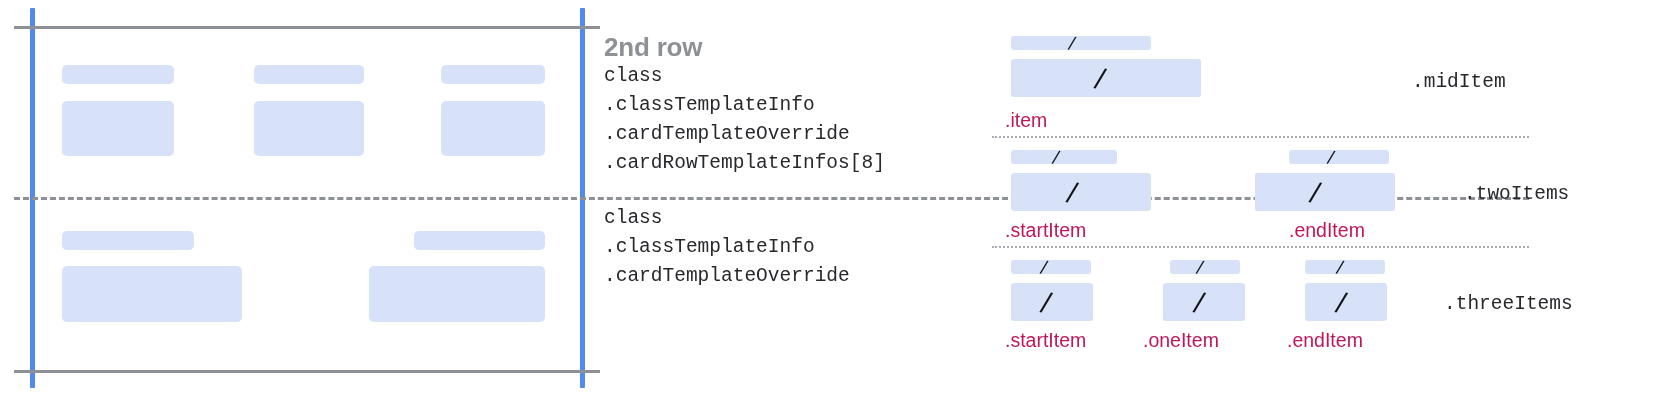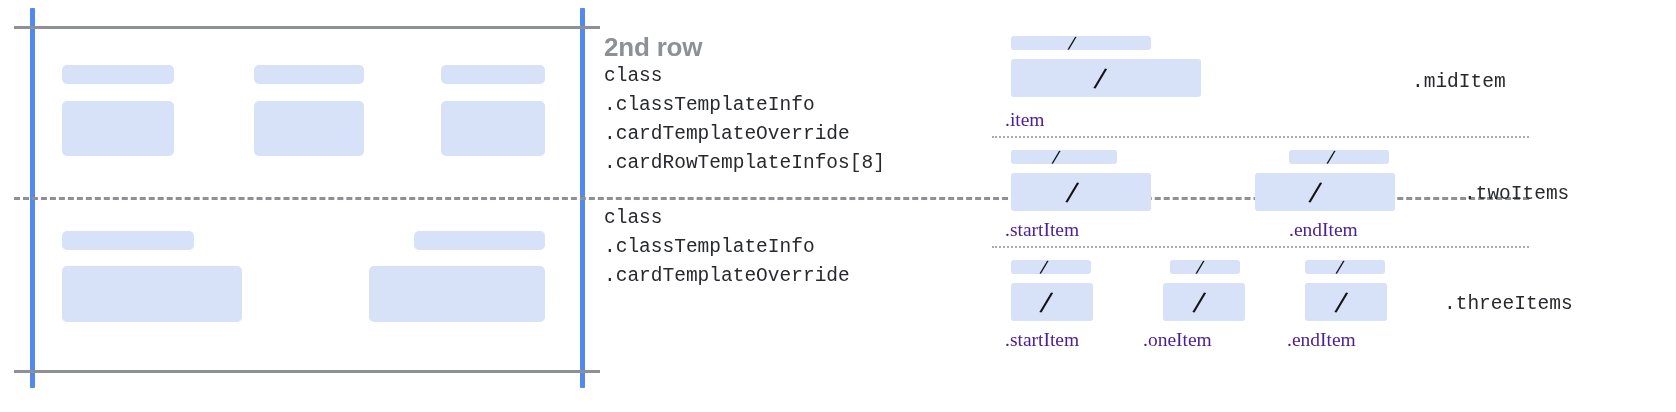--- a/index.html
+++ b/index.html
@@ -76,23 +76,23 @@
   .slash {
     position: absolute;
     font-family: "Liberation Serif", serif;
     font-weight: bold;
     color: #111316;
     line-height: 1;
     transform: rotate(12deg);
   }
   .mono-label {
     position: absolute;
-    font-family: Liberation Serif, serif;
+    font-family: Liberation Sans, sans-serif;
     font-size: 19.5px;
-    color: #4c1d95;
+    color: #be185d;
     line-height: 24px;
     white-space: pre;
     text-align: right;
   }
   .variant-label {
     position: absolute;
     font-family: "Liberation Mono", monospace;
     font-size: 19.5px;
     color: #27292c;
     line-height: 24px;

